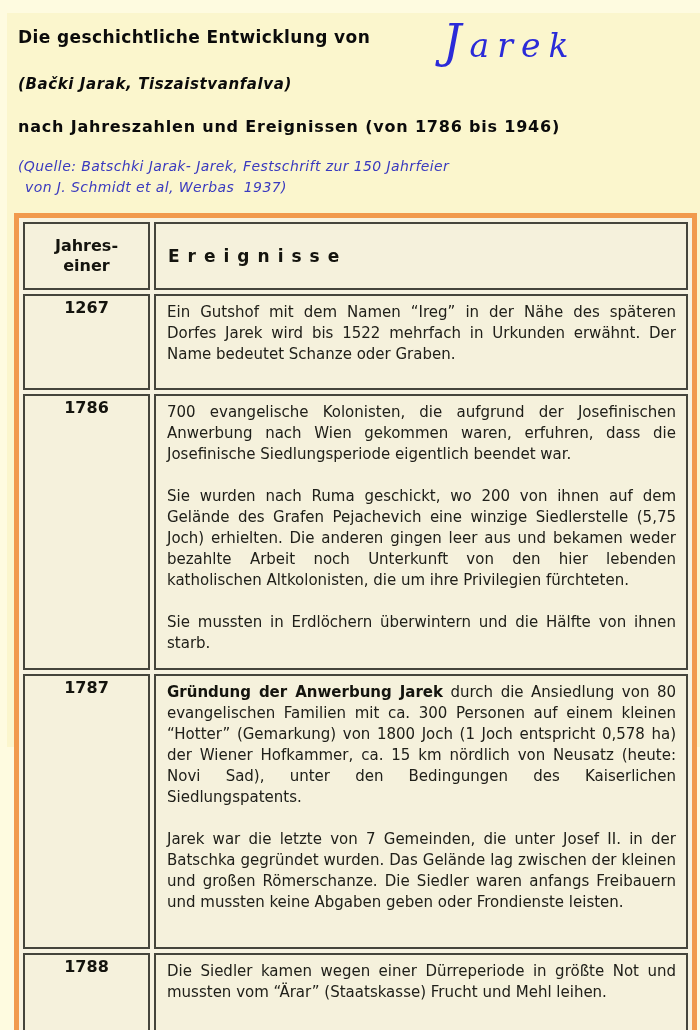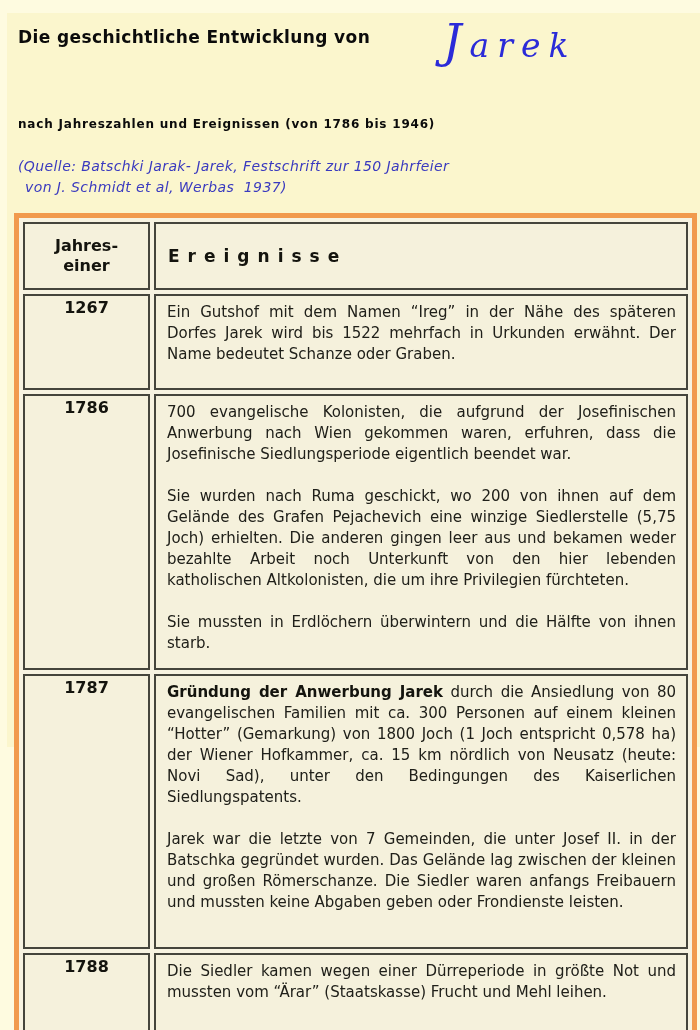--- a/index.html
+++ b/index.html
@@ -39,21 +39,21 @@
     font-size:33px;letter-spacing:8px;line-height:1.4;
   }
   .jarek::first-letter{font-size:46px;}
   .subtitle{
     position:absolute;left:11px;top:62px;
     font-size:15px;font-weight:bold;font-style:italic;
     color:#0B0B0B;letter-spacing:0.6px;
   }
   .range{
     position:absolute;left:11px;top:104px;
-    font-size:12px;font-weight:bold;color:#0B0B0B;letter-spacing:0.8px;text-align:right;
+    font-size:16px;font-weight:bold;color:#0B0B0B;letter-spacing:0.8px;text-align:right;
   }
   .source{
     position:absolute;left:11px;top:143px;
     font-size:14px;font-style:italic;
     color:var(--source-blue);
     line-height:21px;letter-spacing:0.4px;
   }
   .source .line{display:block;white-space:pre;}
   .source .line2{padding-left:7px;}
   table.timeline{
@@ -91,20 +91,21 @@
   tbody tr:nth-child(4) td{height:160px;}
 </style>
 </head>
 <body>
 
 <div class="surface">
   <h1 class="title">
     <span class="title-text">Die geschichtliche Entwicklung von</span>
     <span class="jarek">Jarek</span>
   </h1>
+  <div class="subtitle">(Bački Jarak, Tiszaistvanfalva)</div>
   <div class="range">nach Jahreszahlen und Ereignissen (von 1786 bis 1946)</div>
   <div class="source">
     <span class="line line1">(Quelle: Batschki Jarak- Jarek, Festschrift zur 150 Jahrfeier</span>
     <span class="line line2">von J. Schmidt et al, Werbas  1937)</span>
   </div>
 
   <table class="timeline">
     <colgroup>
         <col class="c1">
         <col class="c2">

